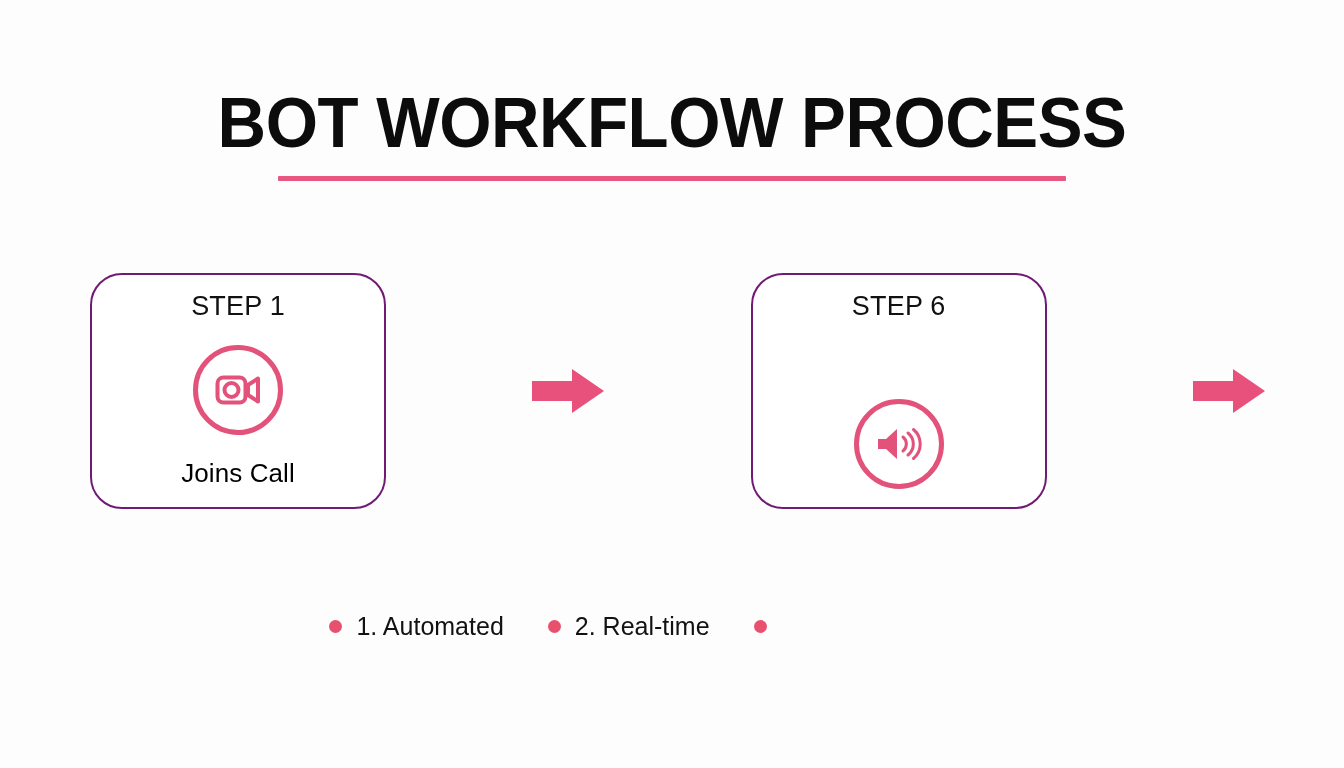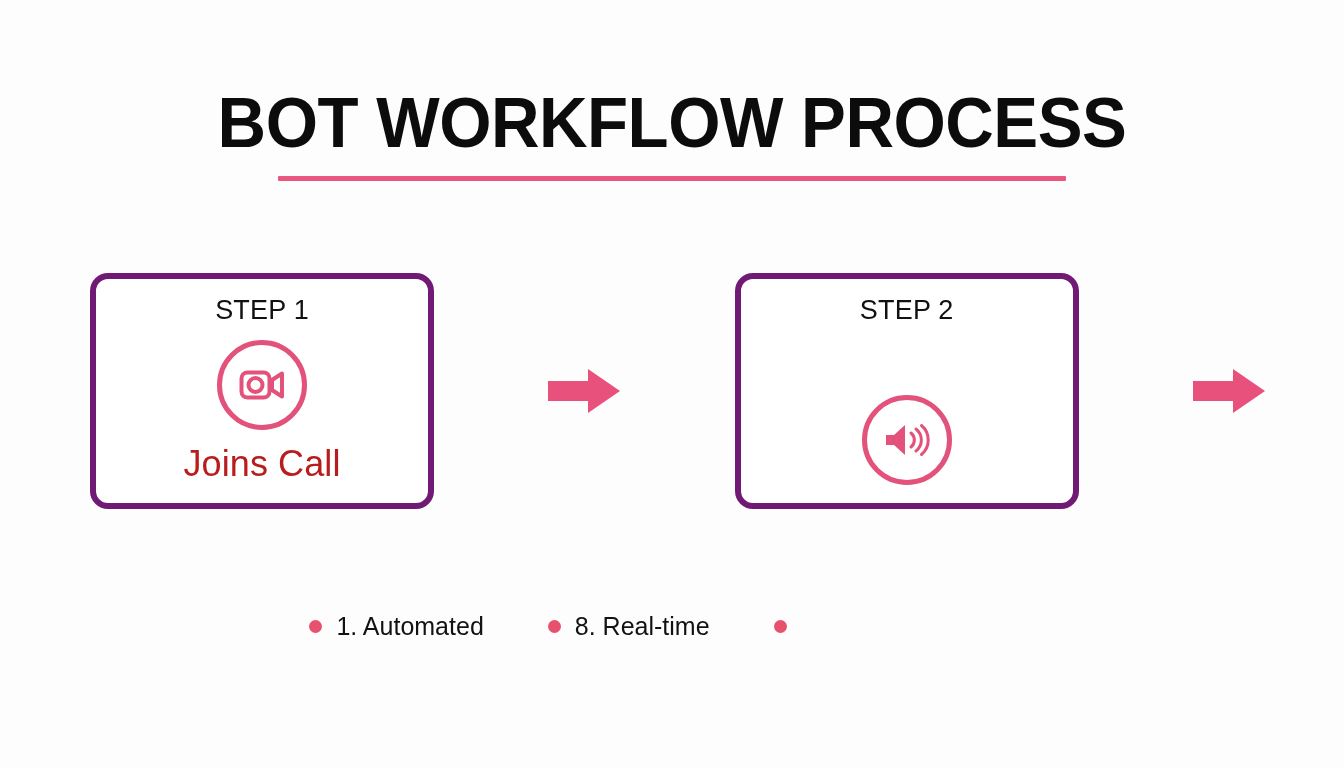--- a/index.html
+++ b/index.html
@@ -53,24 +53,24 @@
     left: 90px;
     top: 273px;
     width: 1176px;
     height: 236px;
     display: flex;
     align-items: center;
     justify-content: space-between;
   }
   .card {
     box-sizing: border-box;
-    width: 344px;
+    width: 296px;
     height: 236px;
-    border: 6px solid #701a75;
-    border-radius: 18px;
+    border: 2px solid #701a75;
+    border-radius: 32px;
     background: #ffffff;
     display: flex;
     flex-direction: column;
     align-items: center;
     justify-content: space-between;
     padding: 16px 10px 18px 10px;
   }
   .card-step {
     font-size: 27px;
     font-weight: normal;
@@ -82,23 +82,23 @@
     height: 90px;
     border-radius: 50%;
     border: 5px solid #e2527a;
     display: flex;
     align-items: center;
     justify-content: center;
     box-sizing: border-box;
   }
   .icon-ring svg { display: block; }
   .card-label {
-    font-size: 36px;
+    font-size: 26px;
     font-weight: normal;
-    color: #b91c1c;
+    color: #000000;
     letter-spacing: 0.1px;
   }
 
   
   .arrow {
     width: 74px;
     height: 52px;
     display: flex;
     align-items: center;
     justify-content: center;
@@ -108,21 +108,21 @@
 
   
   .legend {
     position: absolute;
     left: 0;
     top: 612px;
     width: 1096px;
     display: flex;
     align-items: center;
     justify-content: center;
-    gap: 64px;
+    gap: 44px;
   }
   .legend-item {
     display: flex;
     align-items: center;
     gap: 14px;
   }
   .legend-dot {
     width: 13px;
     height: 13px;
     border-radius: 50%;
@@ -159,21 +159,21 @@
       <div class="card-label">Joins Call</div>
     </div>
 
     <div class="arrow">
       <svg width="72" height="48" viewBox="0 0 72 48" aria-hidden="true">
         <path d="M0 14 L40 14 L40 2 L72 24 L40 46 L40 34 L0 34 Z" fill="#e8517b"></path>
       </svg>
     </div>
 
     <div class="card">
-      <div class="card-step">STEP 2</div>
+      <div class="card-step">STEP 6</div>
       <div class="icon-ring">
         <svg width="48" height="36" viewBox="0 0 48 36" aria-hidden="true">
           <path d="M3 13 L11 13 L11 23 L3 23 Z" fill="#e2527a"></path>
           <path d="M11 13 L22 3 L22 33 L11 23 Z" fill="#e2527a"></path>
           <path d="M28 11 A 9 9 0 0 1 28 25" fill="none" stroke="#e2527a" stroke-width="3" stroke-linecap="round"></path>
           <path d="M33 7 A 14 14 0 0 1 33 29" fill="none" stroke="#e2527a" stroke-width="3" stroke-linecap="round"></path>
           <path d="M38.5 3.5 A 19 19 0 0 1 38.5 32.5" fill="none" stroke="#e2527a" stroke-width="3" stroke-linecap="round"></path>
         </svg>
       </div>
     </div>
@@ -187,20 +187,20 @@
 
   </div>
 
   <div class="legend">
     <div class="legend-item">
       <span class="legend-dot"></span>
       <span class="legend-text">1.  Automated</span>
     </div>
     <div class="legend-item">
       <span class="legend-dot"></span>
-      <span class="legend-text">8.  Real-time</span>
+      <span class="legend-text">2.  Real-time</span>
     </div>
     <div class="legend-item">
       <span class="legend-dot"></span>
     </div>
   </div>
 
 </div>
 
 </body></html>

